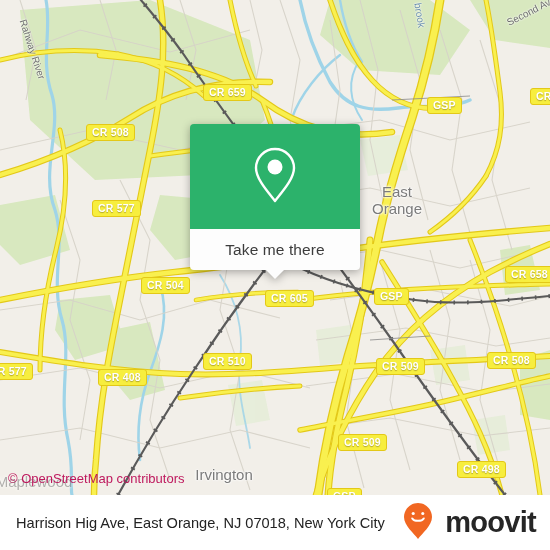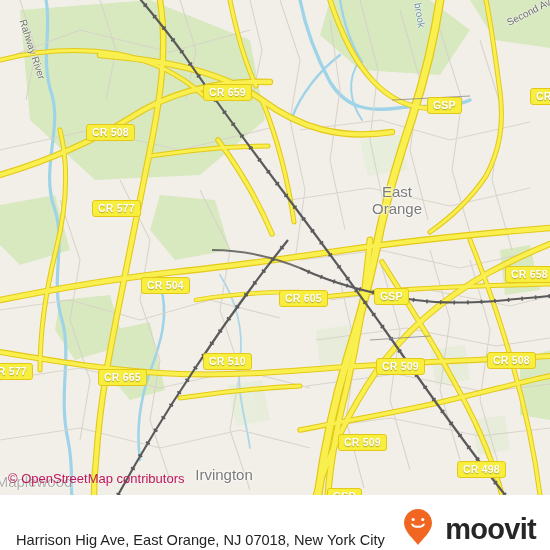--- a/index.html
+++ b/index.html
@@ -133,21 +133,21 @@
     border-top: 9px solid #fdfdfd;
   }
 
   
   #bottombar {
     position: absolute;
     left: 0; top: 495px;
     width: 550px; height: 55px;
     background: #ffffff;
     display: flex;
-    align-items: flex-end;
+    align-items: center;
     padding: 0 14px 0 16px;
     z-index: 30;
   }
   #address {
     flex: 1;
     color: #232323;
     font-size: 14.6px;
     line-height: 20px;
     max-width: 400px;
   }
@@ -331,36 +331,50 @@
     <div class="city two" style="left:357px; top:183px; width:80px;">
       <span>East<br>Orange</span>
     </div>
 
     <div class="city" style="left:-16px; top:474px; width:100px; opacity:.55;">Maplewood</div>
 
     <div class="shield" style="left:203px; top:84px;">CR 659</div>
     <div class="shield" style="left:86px;  top:124px;">CR 508</div>
     <div class="shield" style="left:92px;  top:200px;">CR 577</div>
     <div class="shield" style="left:141px; top:277px;">CR 504</div>
-    <div class="shield" style="left:98px;  top:369px;">CR 665</div>
+    <div class="shield" style="left:98px;  top:369px;">CR 408</div>
     <div class="shield" style="left:203px; top:353px;">CR 510</div>
-    <div class="shield" style="left:279px; top:290px;">CR 605</div>
+    <div class="shield" style="left:265px; top:290px;">CR 605</div>
     <div class="shield" style="left:376px; top:358px;">CR 509</div>
     <div class="shield" style="left:338px; top:434px;">CR 509</div>
     <div class="shield" style="left:487px; top:352px;">CR 508</div>
     <div class="shield" style="left:505px; top:266px;">CR 658</div>
     <div class="shield" style="left:457px; top:461px;">CR 498</div>
     <div class="shield" style="left:427px; top:97px;">GSP</div>
     <div class="shield" style="left:374px; top:288px;">GSP</div>
     <div class="shield" style="left:327px; top:488px;">GSP</div>
     <div class="shield" style="left:-16px; top:363px;">CR 577</div>
     <div class="shield" style="left:530px; top:88px;">CR 5</div>
 
     <div id="attribution">© OpenStreetMap contributors</div>
 
+    <div id="popup">
+      <div id="popup-body">
+        <span>
+          <svg width="46" height="60" viewBox="0 0 46 60" fill="none" xmlns="http://www.w3.org/2000/svg">
+            <path d="M23 4 C12.5 4 4 12.5 4 23 C4 34 16 47 23 56 C30 47 42 34 42 23 C42 12.5 33.5 4 23 4 Z" stroke="#ffffff" stroke-width="2.4" fill="none" stroke-linejoin="round"></path>
+            <circle cx="23" cy="22" r="7.5" fill="#ffffff"></circle>
+          </svg>
+        </span>
+      </div>
+      <div id="popup-footer">
+        <span id="popup-footer-label">Take me there</span>
+        <span id="popup-tip"></span>
+      </div>
+    </div>
 
   </div>
 
   <div id="bottombar">
     <div id="address">Harrison Hig Ave, East Orange, NJ 07018, New York City</div>
     <div id="brand">
       <span>
         <svg width="30" height="38" viewBox="0 0 30 38" xmlns="http://www.w3.org/2000/svg">
           <path d="M15 1 C7.3 1 1 7.3 1 15 C1 23.5 11 31.5 15 37 C19 31.5 29 23.5 29 15 C29 7.3 22.7 1 15 1 Z" fill="#f16722"></path>
           <circle cx="10.2" cy="11.5" r="1.55" fill="#ffffff"></circle>

